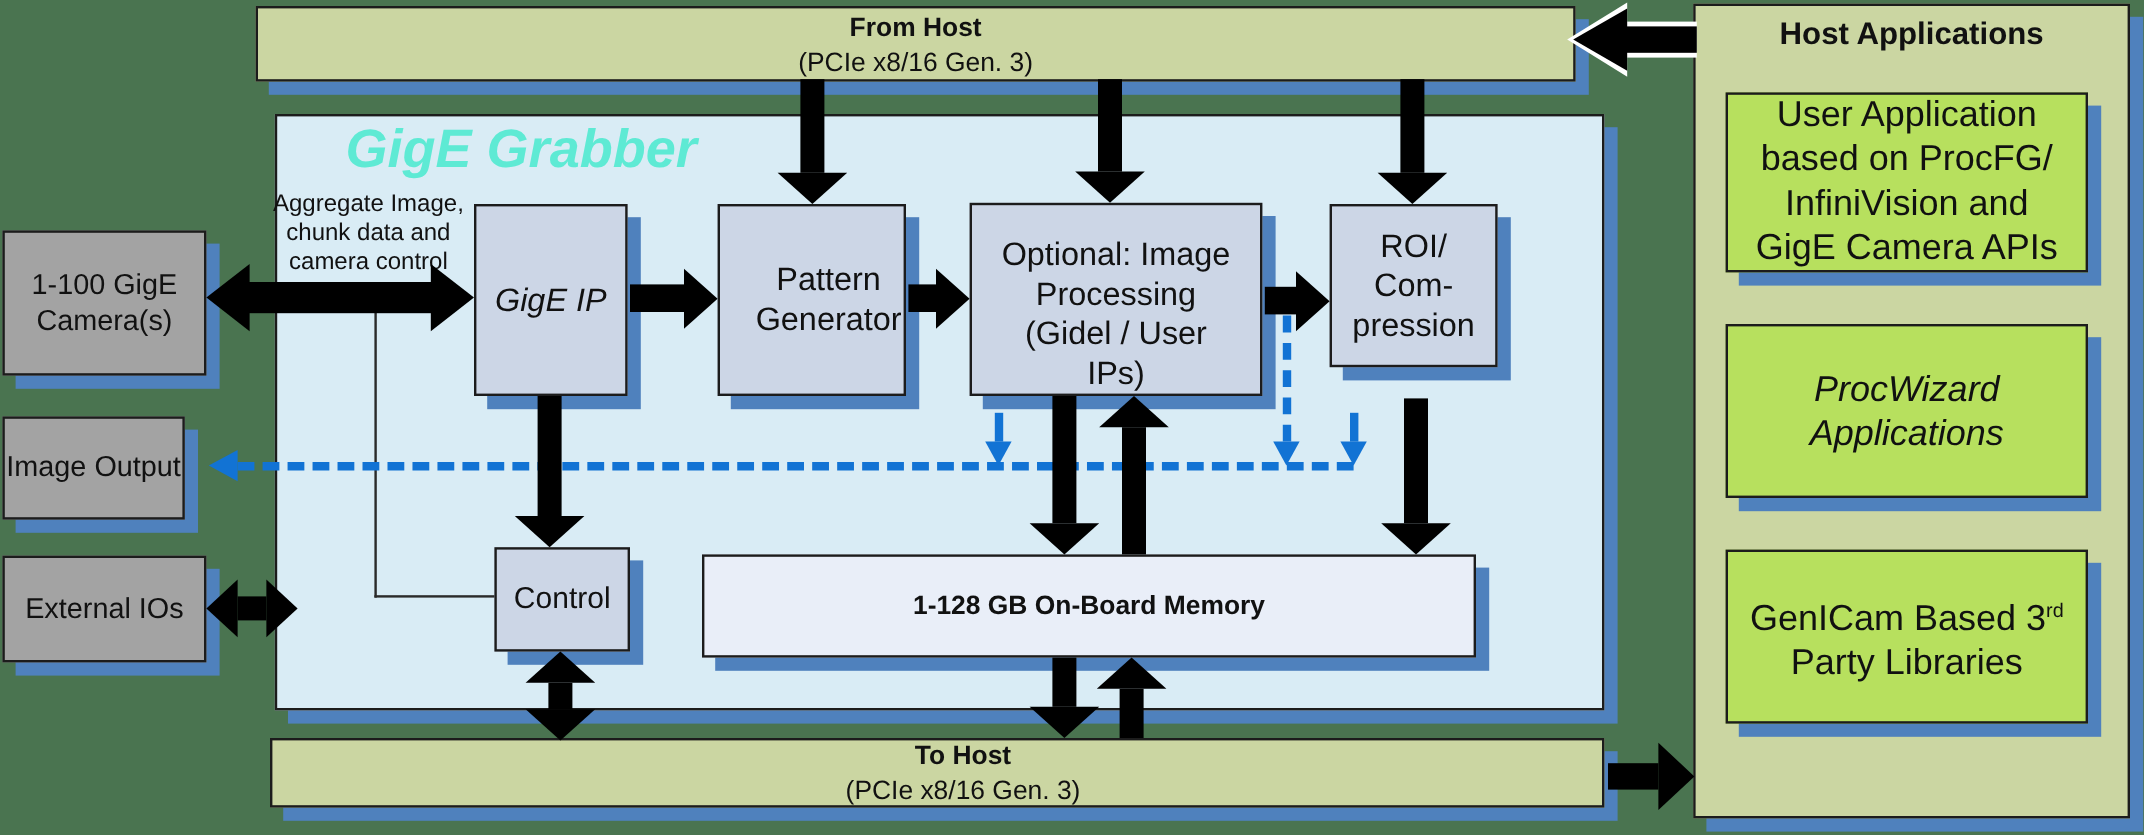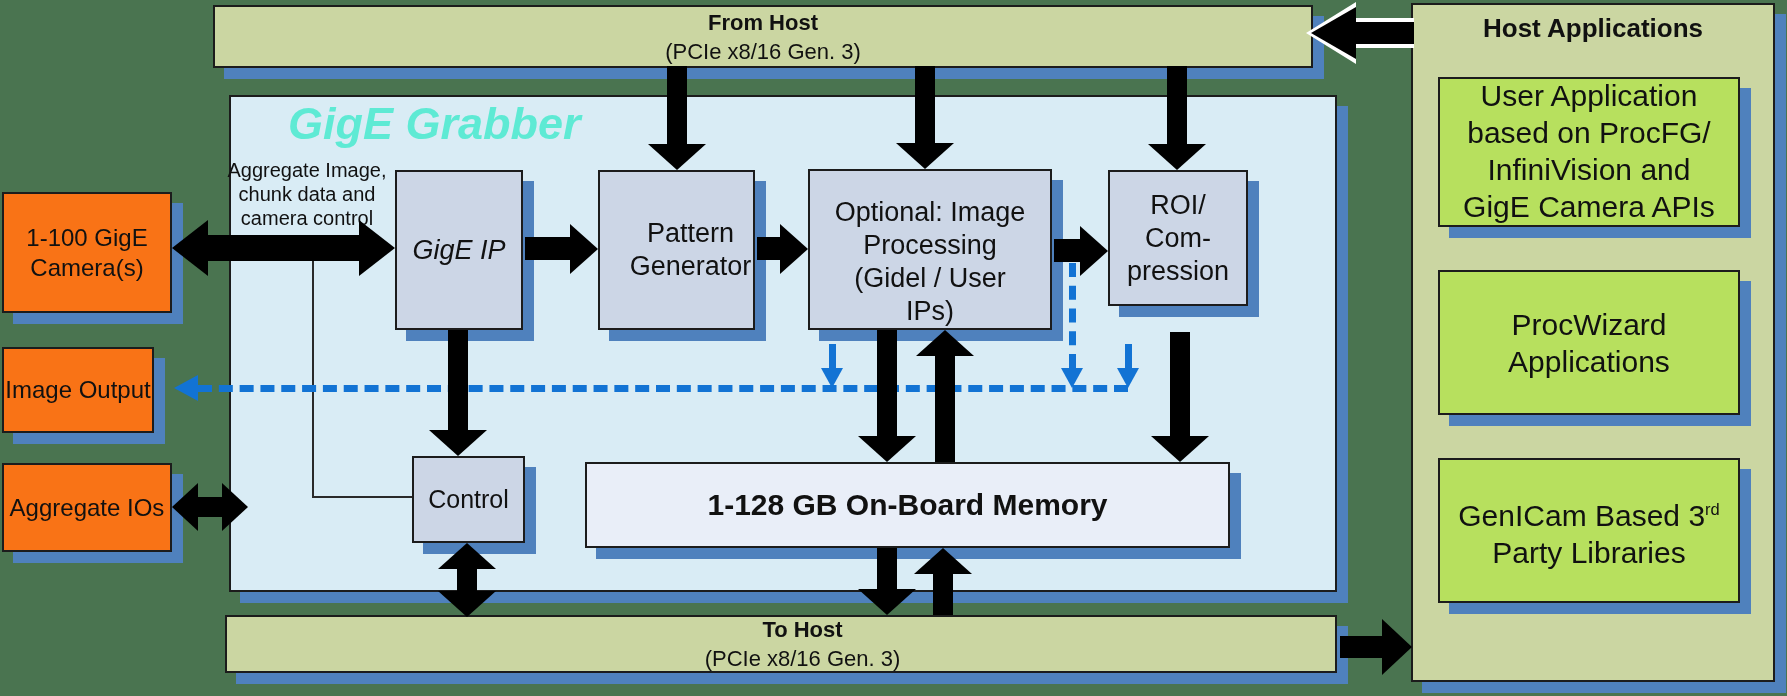--- a/index.html
+++ b/index.html
@@ -3,21 +3,21 @@
 <meta charset="utf-8">
 <style>
   html,body{margin:0;padding:0;}
   body{font-family:"Liberation Sans","DejaVu Sans",sans-serif;}
   #canvas{position:relative;width:1787px;height:696px;background:#4a7450;overflow:hidden;}
   .box{position:absolute;border:2px solid #1c1c1c;box-shadow:11px 11px 0 0 #4f81bd;
        display:flex;align-items:center;justify-content:center;text-align:center;box-sizing:border-box;}
   .bar{background:#cbd6a2;flex-direction:column;line-height:29px;font-size:22px;color:#111;}
   .bar .t{font-weight:bold;}
   .block{background:#ccd6e6;font-size:27px;line-height:33px;color:#111;}
-  .io{background:#f97316;font-size:24px;line-height:30px;color:#111;}
+  .io{background:#a3a3a3;font-size:24px;line-height:30px;color:#111;}
   .app{background:#b7e05e;font-size:30px;line-height:37px;color:#111;}
   .prewrap{white-space:pre-line;}
   .shaft{position:absolute;background:#000;}
   .tri{position:absolute;width:0;height:0;}
   .thin{position:absolute;background:#2a2a2a;}
   .dashv{position:absolute;width:0;border-left:7px dashed #1273d4;}
   .dashh{position:absolute;height:0;border-top:7px dashed #1273d4;}
   sup{font-size:0.55em;}
 </style>
 </head>
@@ -38,40 +38,40 @@
 
   <div class="box" style="left:1411px;top:3px;width:364px;height:679px;background:#cbd6a2;align-items:flex-start;">
     <div style="margin-top:8px;font-size:26px;font-weight:bold;color:#111;">Host Applications</div>
   </div>
   <div class="box app prewrap" style="left:1438px;top:77px;width:302px;height:150px;align-items:flex-end;">
     <div>User Application
 based on ProcFG/
 InfiniVision and
 GigE Camera APIs</div>
   </div>
-  <div class="box app prewrap" style="left:1438px;top:270px;width:302px;height:145px;">
+  <div class="box app prewrap" style="left:1438px;top:270px;width:302px;height:145px;font-style:italic;">
     <div>ProcWizard
 Applications</div>
   </div>
   <div class="box app" style="left:1438px;top:458px;width:302px;height:145px;">
     <div>
       <div><span>GenICam Based 3</span><sup>rd</sup></div>
       <div>Party Libraries</div>
     </div>
   </div>
 
   <div class="box io prewrap" style="left:2px;top:192px;width:170px;height:121px;">
     <div>1-100 GigE
 Camera(s)</div>
   </div>
   <div class="box io" style="left:2px;top:347px;width:152px;height:86px;">
     <div>Image Output</div>
   </div>
   <div class="box io" style="left:2px;top:463px;width:170px;height:89px;">
-    <div>Aggregate IOs</div>
+    <div>External IOs</div>
   </div>
 
   <div class="thin" style="left:312px;top:252px;width:2px;height:246px;"></div>
   <div class="thin" style="left:312px;top:496px;width:102px;height:2px;"></div>
 
   <div class="dashh" style="left:198px;top:385px;width:930px;"></div>
   <div class="tri" style="left:174px;top:375px;border-right:24px solid #1273d4;border-top:13px solid transparent;border-bottom:13px solid transparent;"></div>
   <div class="dashv" style="left:829px;top:344px;height:24px;"></div>
   <div class="tri" style="left:821px;top:368px;border-left:11px solid transparent;border-right:11px solid transparent;border-top:20px solid #1273d4;"></div>
   <div class="dashv" style="left:1069px;top:263px;height:105px;"></div>
@@ -93,21 +93,21 @@
 IPs)</div>
   </div>
   <div class="box block prewrap" style="left:1108px;top:170px;width:140px;height:136px;">
     <div>ROI/
 Com-
 pression</div>
   </div>
   <div class="box block" style="left:412px;top:456px;width:113px;height:87px;font-size:25px;">
     <div>Control</div>
   </div>
-  <div class="box" style="left:585px;top:462px;width:645px;height:86px;background:#e9eef8;font-size:30px;font-weight:bold;color:#111;">
+  <div class="box" style="left:585px;top:462px;width:645px;height:86px;background:#e9eef8;font-size:22px;font-weight:bold;color:#111;">
     <div>1-128 GB On-Board Memory</div>
   </div>
 
   <div style="position:absolute;left:288px;top:98px;font-size:45px;font-weight:bold;font-style:italic;color:#5eead4;">GigE Grabber</div>
   <div class="prewrap" style="position:absolute;left:221px;top:158px;width:172px;text-align:center;font-size:20px;line-height:24px;color:#111;">Aggregate Image,
 chunk data and
 camera control</div>
 
   <div>
     <div class="shaft" style="left:667px;top:66px;width:20px;height:78px;"></div>

